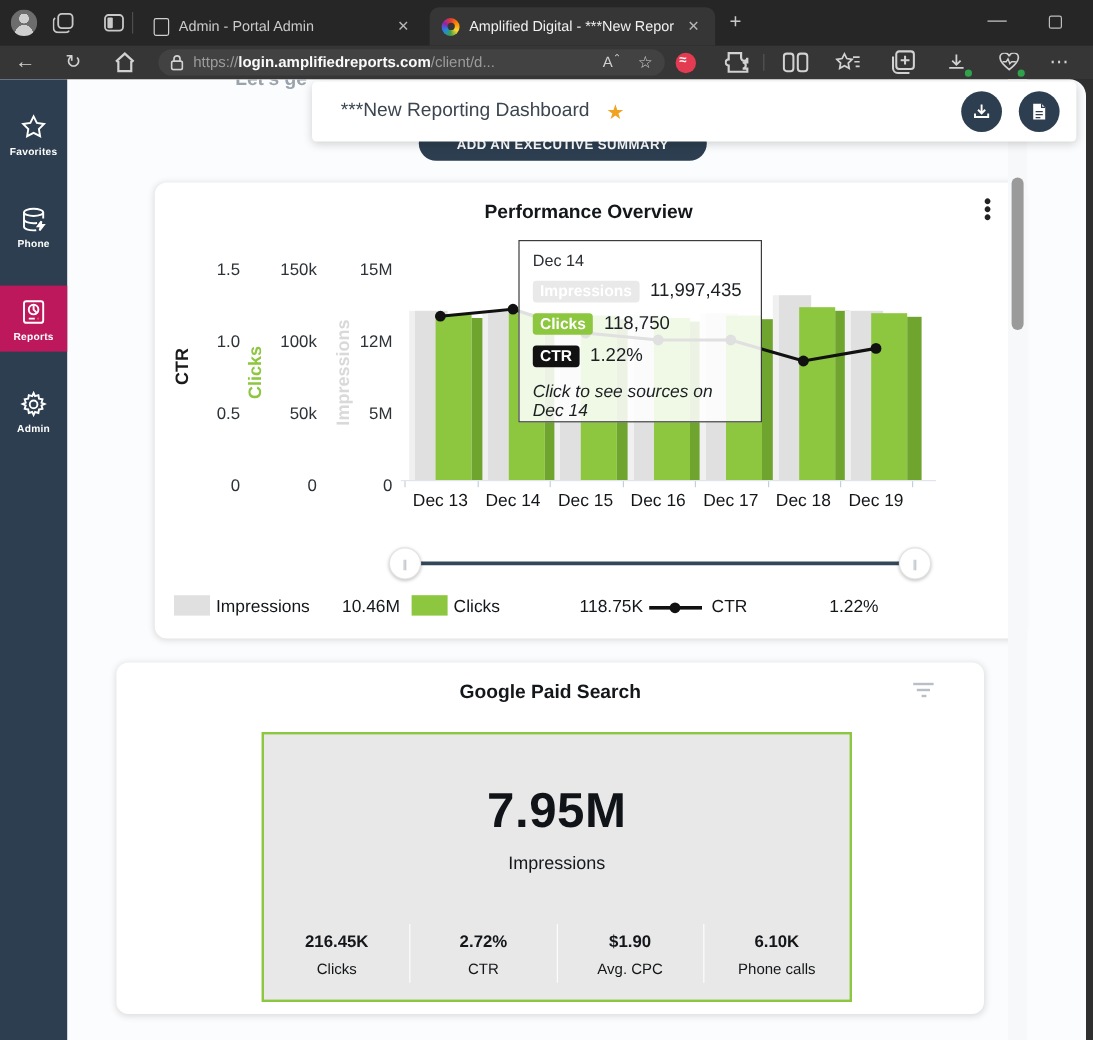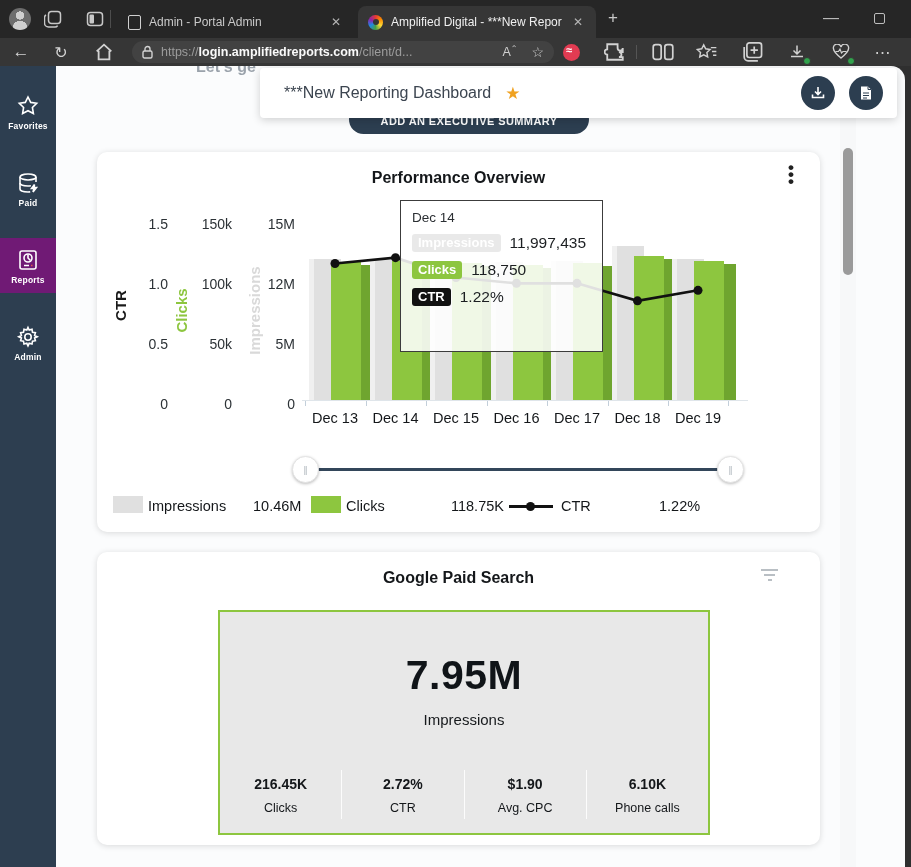--- a/index.html
+++ b/index.html
@@ -35,42 +35,42 @@
   .ext-red { width:17px; height:17px; border-radius:50%; background:#e23b52; position:relative; }
   .ext-red:after { content:"≈"; position:absolute; left:3.5px; top:0.5px; color:#fff; font-size:11px; font-weight:700; }
   .green-dot { position:absolute; right:-3px; bottom:-2px; width:8px; height:8px; border-radius:50%; background:#31a24c; border:1.5px solid #363636; }
 
   
   #viewport { position:absolute; top:66px; left:0; width:905px; height:801px; background:#fbfcfd; border-top-right-radius:14px; overflow:hidden; }
 
   
   #sidebar { position:absolute; left:0; top:0; bottom:0; width:56px; background:#2d3e50; }
   .side-item { position:relative; width:56px; padding:10px 0 8px; display:flex; flex-direction:column; align-items:center; color:#fff; }
-  .side-item.active { background:#701a75;align-items:center; }
+  .side-item.active { background:#be185d;align-items:center; }
   .side-label { font-size:8.5px; font-weight:700; margin-top:3px; letter-spacing:.2px; }
   .side-ic { width:24px; height:24px; stroke:#fff; fill:none; stroke-width:1.6; }
 
   
   #main { position:absolute; left:56px; top:0; right:0; bottom:0; overflow:hidden; }
   .clipped-heading { position:absolute; left:140px; top:-8px; font-size:16px; font-weight:700; color:#9aa2ab; }
 
   .float-card { position:absolute; left:204px; top:2px; width:637px; height:50px; background:#fff; border-radius:4px;
                 box-shadow:0 2px 8px rgba(0,0,0,.18); z-index:30; display:flex; align-items:center; }
   .float-title { font-size:16px; color:#3c4550; margin-left:24px; }
   .float-star { color:#f0a221; font-size:17px; margin-left:14px; }
   .round-btn { width:34px; height:34px; border-radius:50%; background:#2c3e50; display:flex; align-items:center; justify-content:center; }
   .exec-btn { position:absolute; left:293px; top:39px; width:240px; height:29px; border-radius:15px; background:#2c3e50; z-index:20;
               color:#fff; font-size:11px; font-weight:700; letter-spacing:.4px; text-align:center; line-height:33px; }
 
   .scroll-track { position:absolute; left:784px; top:0; bottom:0; width:16px; background:#f7f8f9; }
   .scroll-up { position:absolute; left:786px; top:3px; width:0; height:0; border-left:6px solid transparent; border-right:6px solid transparent; border-bottom:9px solid #68798d; }
   .scroll-thumb { position:absolute; left:787px; top:82px; width:10px; height:127px; border-radius:5px; background:#9a9a9a; }
 
   .card { position:absolute; left:41px; width:723px; background:#fff; border-radius:10px; box-shadow:0 1px 6px rgba(0,0,0,.14); }
-  #perf-card { top:86px; height:380px; }
+  #perf-card { top:86px; height:380px;margin-left:32px; }
   #gps-card { top:486px; height:293px; }
   .card-title { position:absolute; top:17px; left:0; right:0; text-align:center; font-size:16px; font-weight:700; color:#14171a; }
   .kebab { position:absolute; right:20px; top:12px; width:18px; text-align:center; color:#222; font-size:17px; font-weight:700; line-height:7px; }
   .kebab span { display:block; height:7px; }
 
   
   .axis-title { position:absolute; font-size:15px; font-weight:700; transform:rotate(-90deg); transform-origin:center; white-space:nowrap; }
   .tick-label { position:absolute; font-size:14px; color:#2c3236; text-align:right; width:60px; }
   #chart-plot { position:absolute; left:208px; top:73px; width:440px; height:175px; }
   .baseline { position:absolute; left:205px; top:248px; width:446px; height:1px; background:#dfe5ea; }
@@ -216,21 +216,21 @@
       </svg>
       <div class="side-label">Favorites</div>
     </div>
     <div class="side-item" style="margin-top:22px">
       <svg class="side-ic" viewBox="0 0 24 24">
         <ellipse cx="12" cy="6" rx="8" ry="3"></ellipse>
         <path d="M4 6 v6 c0 1.7 3.6 3 8 3 1 0 2 -.1 2.9 -.2 M20 6 v5"></path>
         <path d="M4 12 v6 c0 1.7 3.6 3 8 3 .8 0 1.5 0 2.2 -.1"></path>
         <path d="M18.5 13.5 l-3 4 h2.5 l-1 3.5 3.5 -4.5 h-2.5 z"></path>
       </svg>
-      <div class="side-label">Paid</div>
+      <div class="side-label">Phone</div>
     </div>
     <div class="side-item active" style="margin-top:22px">
       <svg class="side-ic" viewBox="0 0 24 24">
         <rect x="4" y="3" width="16" height="18" rx="2"></rect>
         <circle cx="12" cy="10" r="4"></circle>
         <path d="M12 6.5 V10 l2.5 2.5 M8 17.5 h5"></path>
         <path d="M15 17.5 h1.5" stroke="#e2574c"></path>
       </svg>
       <div class="side-label">Reports</div>
     </div>
@@ -343,20 +343,21 @@
           <span class="tt-val">11,997,435</span>
         </div>
         <div class="tt-row">
           <span class="tt-badge" style="background:#8dc63f">Clicks</span>
           <span class="tt-val">118,750</span>
         </div>
         <div class="tt-row">
           <span class="tt-badge" style="background:#111">CTR</span>
           <span class="tt-val">1.22%</span>
         </div>
+        <div class="tt-footer">Click to see sources on Dec 14</div>
       </div>
 
       <div class="slider-line"></div>
       <div class="slider-handle" style="left:195px">∥</div>
       <div class="slider-handle" style="left:620px">∥</div>
 
       <div class="legend-row">
         <span class="lg" style="left:16px"><span class="swatch" style="background:#e0e0e0"></span></span>
         <span class="lg" style="left:51px">Impressions</span>
         <span class="lg" style="left:156px">10.46M</span>

